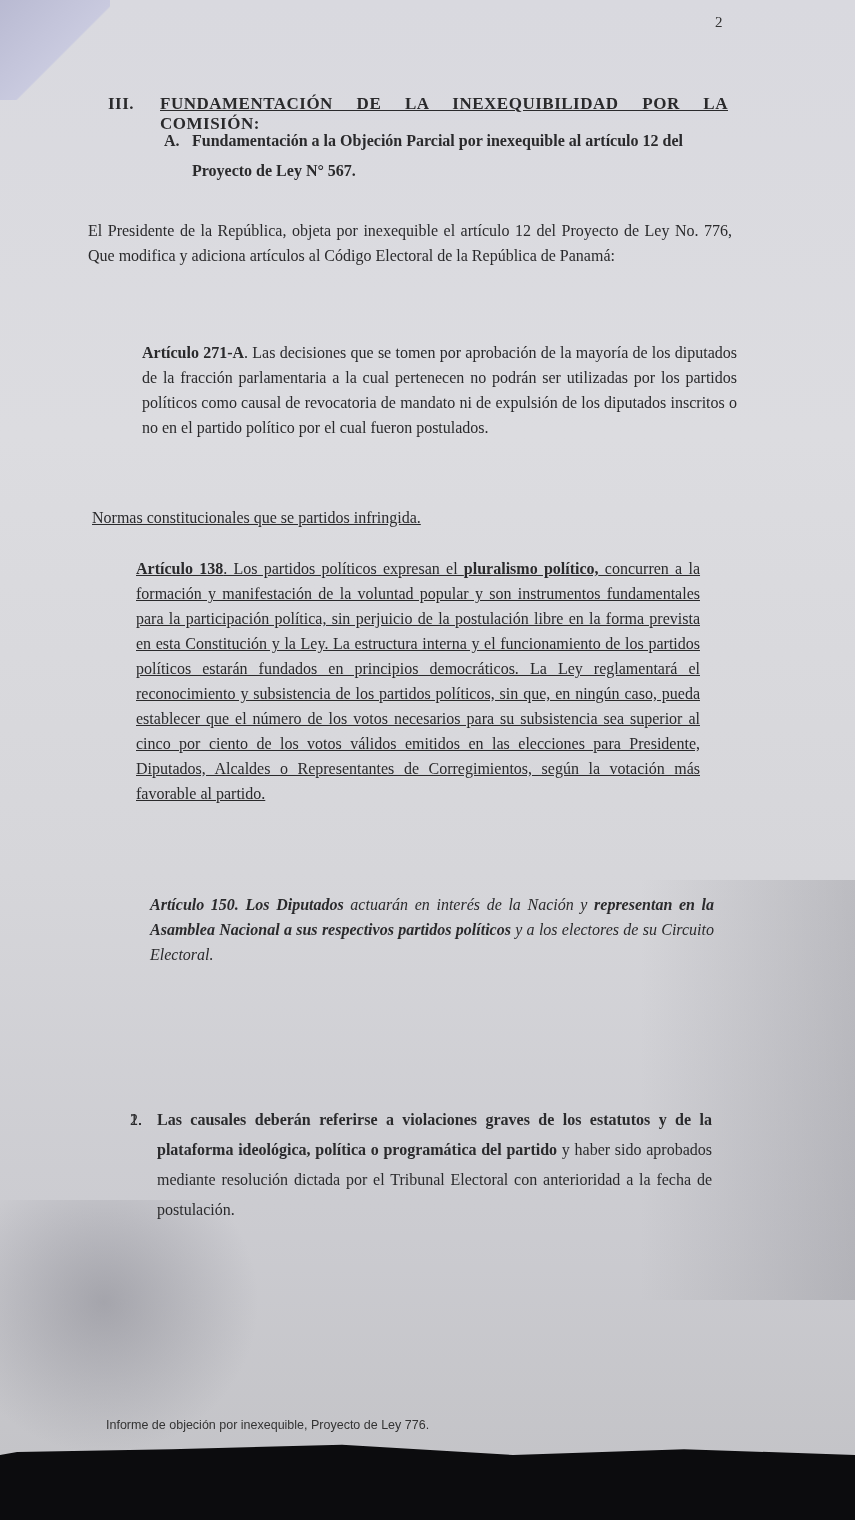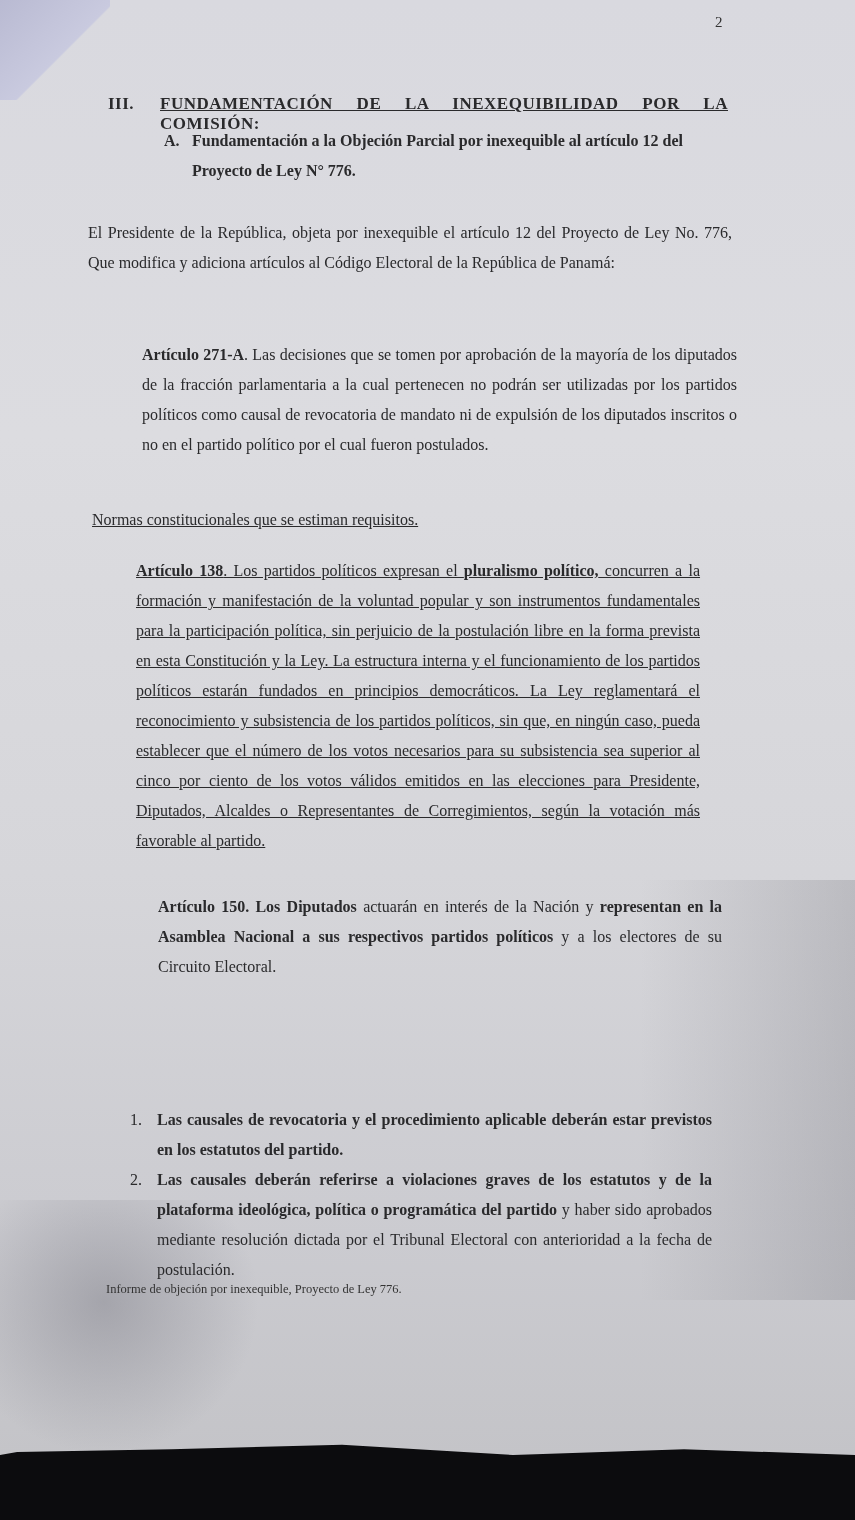--- a/index.html
+++ b/index.html
@@ -42,80 +42,80 @@
   .section-heading .title2 {
     position: absolute; left: 52px; top: 36px; 
   }
   .subheading {
     position: absolute; left: 164px; top: 126px; width: 566px;
     font-weight: bold; font-size: 16px; line-height: 30px;
   }
   .subheading .letter { position: absolute; left: 0; top: 0; }
   .subheading .text { margin-left: 28px; display: block; }
   .para {
-    position: absolute; font-size: 16px; line-height: 30px; text-align: justify;
+    position: absolute; font-size: 16px; line-height: 25px; text-align: justify;
   }
   .intro { left: 88px; top: 218px; width: 644px; }
   .art12 { left: 88px; top: 324px; width: 644px; }
   .art438 { left: 142px; top: 340px; width: 595px; }
   .normas { left: 92px; top: 505px; text-decoration: underline; }
   .art138 { left: 136px; top: 556px; width: 564px; text-decoration: underline; }
-  .art150 { left: 158px; top: 892px; width: 564px; }
+  .art150 { left: 150px; top: 892px; width: 564px; font-style: italic; }
   .art151 { left: 144px; top: 1013px; width: 564px; }
   .list { position: absolute; left: 130px; top: 1105px; width: 582px; font-size: 16px; line-height: 30px; }
   .list-item { position: relative; padding-left: 27px; text-align: justify; }
   .list-item .n { position: absolute; left: 0; top: 0; font-weight: normal; }
   b, .b { font-weight: bold; }
   .footer {
-    position: absolute; left: 106px; top: 1282px;
-    font-family: Liberation Serif, serif; font-size: 12.5px; color: #333;
+    position: absolute; left: 106px; top: 1418px;
+    font-family: Liberation Sans, sans-serif; font-size: 12.5px; color: #333;
   }
 </style>
 </head>
 <body>
 
 <div class="paper">
   <div class="corner-fold"></div>
   <div class="shadow-left"></div>
   <div class="shadow-right"></div>
 
   <div class="page-number">2</div>
 
   <div class="section-heading">
     <span class="num">III.</span>
     <span class="title1">FUNDAMENTACIÓN DE LA INEXEQUIBILIDAD POR LA</span>
     <span class="title2">COMISIÓN:</span>
   </div>
 
   <div class="subheading">
     <span class="letter">A.</span>
-    <span class="text">Fundamentación a la Objeción Parcial por inexequible al artículo 12 del Proyecto de Ley N° 776.</span>
+    <span class="text">Fundamentación a la Objeción Parcial por inexequible al artículo 12 del Proyecto de Ley N° 567.</span>
   </div>
 
   <div class="para intro">El Presidente de la República, objeta por inexequible el artículo 12 del Proyecto de Ley No. 776, Que modifica y adiciona artículos al Código Electoral de la República de Panamá:</div>
 
 
   <div class="para art438" style="top:340px">
     <span class="b">Artículo 271-A</span><span>. Las decisiones que se tomen por aprobación de la mayoría de los diputados de la fracción parlamentaria a la cual pertenecen no podrán ser utilizadas por los partidos políticos como causal de revocatoria de mandato ni de expulsión de los diputados inscritos o no en el partido político por el cual fueron postulados.</span>
   </div>
 
-  <div class="para normas">Normas constitucionales que se estiman requisitos.</div>
+  <div class="para normas">Normas constitucionales que se partidos infringida.</div>
 
   <div class="para art138">
     <span class="b">Artículo 138</span><span>. Los partidos políticos expresan el </span><span class="b">pluralismo político,</span><span> concurren a la formación y manifestación de la voluntad popular y son instrumentos fundamentales para la participación política, sin perjuicio de la postulación libre en la forma prevista en esta Constitución y la Ley. La estructura interna y el funcionamiento de los partidos políticos estarán fundados en principios democráticos. La Ley reglamentará el reconocimiento y subsistencia de los partidos políticos, sin que, en ningún caso, pueda establecer que el número de los votos necesarios para su subsistencia sea superior al cinco por ciento de los votos válidos emitidos en las elecciones para Presidente, Diputados, Alcaldes o Representantes de Corregimientos, según la votación más favorable al partido.</span>
   </div>
 
   <div class="para art150">
     <span class="b">Artículo 150. Los Diputados</span><span> actuarán en interés de la Nación y </span><span class="b">representan en la Asamblea Nacional a sus respectivos partidos políticos</span><span> y a los electores de su Circuito Electoral.</span>
   </div>
 
 
   <div class="list">
     <div class="list-item">
-      <span class="n">1.</span><span class="b">Las causales de revocatoria y el procedimiento aplicable deberán estar previstos en los estatutos del partido.</span><span></span>
+      <span class="n">1.</span><span></span>
     </div>
     <div class="list-item">
       <span class="n">2.</span><span class="b">Las causales deberán referirse a violaciones graves de los estatutos y de la plataforma ideológica, política o programática del partido</span><span> y haber sido aprobados mediante resolución dictada por el Tribunal Electoral con anterioridad a la fecha de postulación.</span>
     </div>
   </div>
 
   <div class="footer">Informe de objeción por inexequible, Proyecto de Ley 776.</div>
 </div>
 
 </body></html>

